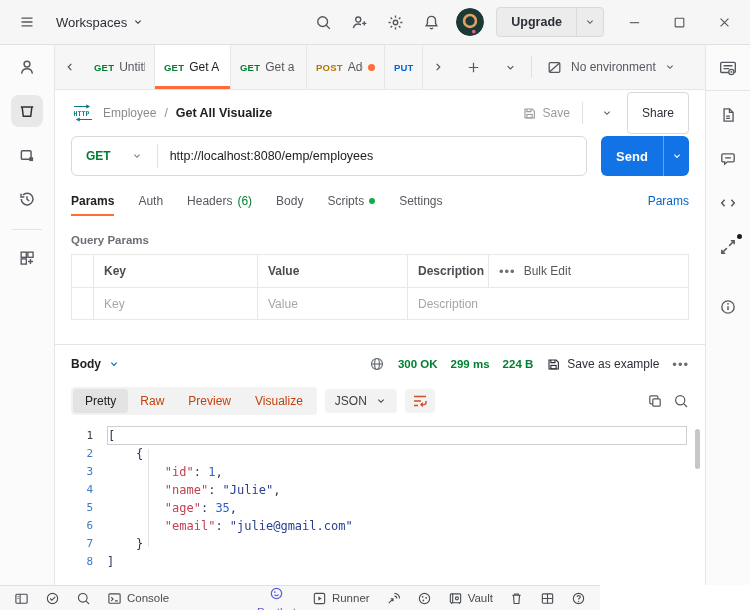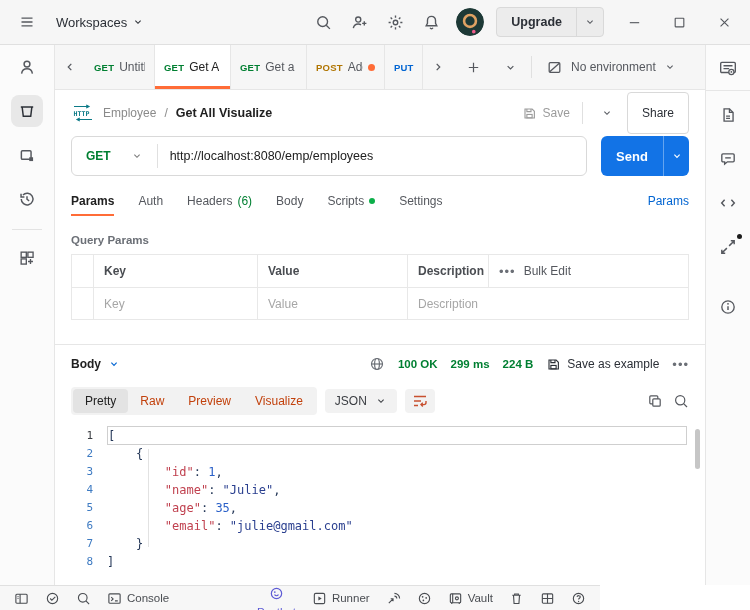--- a/index.html
+++ b/index.html
@@ -496,21 +496,21 @@
             </span>
         </div>
         <div class="meta">
           <span class="globe">
               <svg width="16" height="16" viewBox="0 0 16 16">
                 <circle cx="8" cy="8" r="5.5" stroke="currentColor" stroke-width="1.2" fill="none"></circle>
                 <ellipse cx="8" cy="8" rx="2.4" ry="5.5" stroke="currentColor" stroke-width="1.2" fill="none"></ellipse>
                 <path d="M2.5 8h11" stroke="currentColor" stroke-width="1.2"></path>
               </svg>
             </span>
-          <span class="g">100 OK</span>
+          <span class="g">300 OK</span>
           <span class="g">299 ms</span>
           <span class="g">224 B</span>
           <div class="sae">
             <span>
                 <svg width="15" height="15" viewBox="0 0 16 16">
                   <path d="M3.2 3.2h7.6l2.4 2.4v7.2H3.2z" stroke="currentColor" stroke-width="1.2" fill="none"></path>
                   <path d="M5.2 3.2v2.8h4.4V3.2" stroke="currentColor" stroke-width="1.2" fill="none"></path>
                   <rect x="5.2" y="9" width="5.6" height="3.6" stroke="currentColor" stroke-width="1.2" fill="none"></rect>
                 </svg>
               </span>

